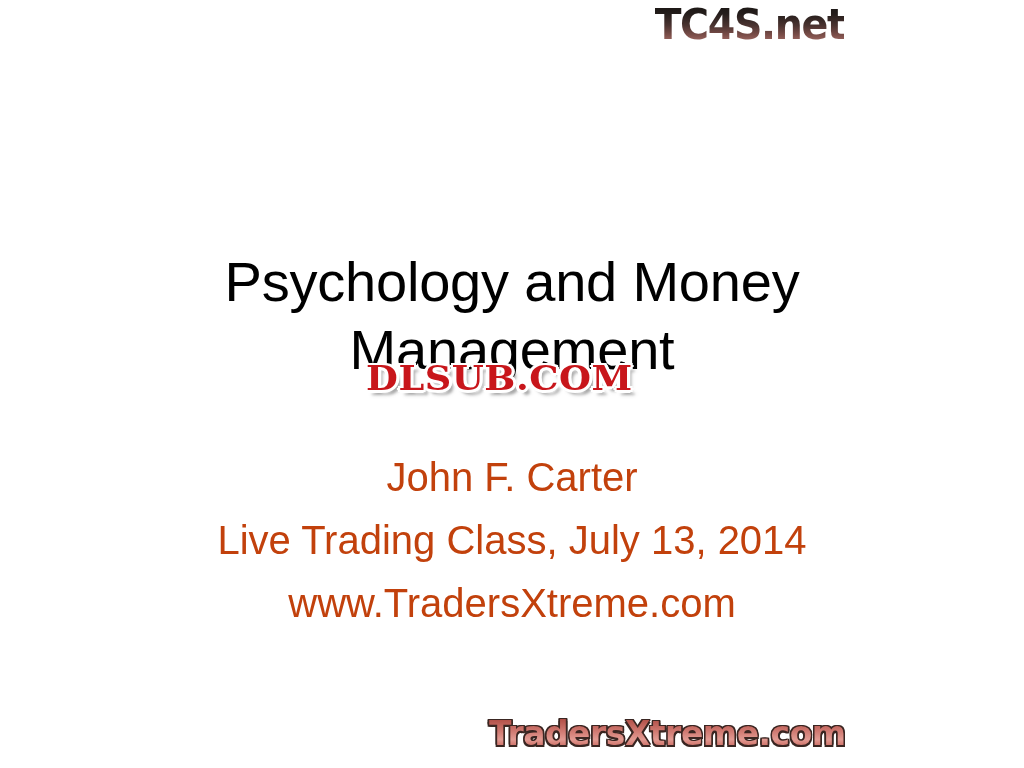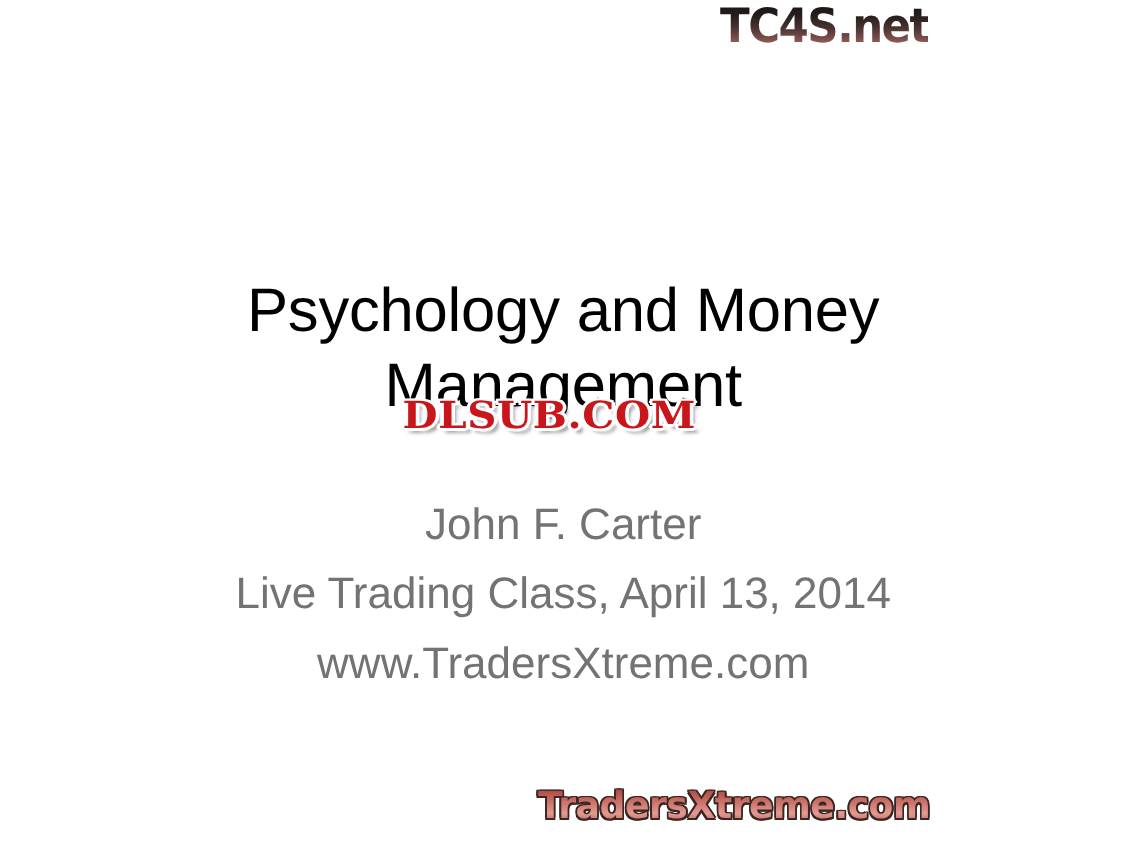--- a/index.html
+++ b/index.html
@@ -45,21 +45,21 @@
     left: 112px;
     top: 446px;
     width: 800px;
     text-align: center;
   }
   .subtitle-line {
     font-family: "Liberation Sans", sans-serif;
     font-size: 40px;
     font-weight: 400;
     line-height: 1.58;
-    color: #737373;
+    color: #c2410c;
     margin: 0;
     white-space: nowrap;
   }
 
   
   .wm-tc4s {
     position: absolute;
     right: 8px;
     top: 2px;
     font-family: "DejaVu Sans", sans-serif;
@@ -171,21 +171,21 @@
   <div class="wm-tc4s">TC4S.net</div>
 
   <div class="title-block">
     <h1 class="slide-title">Psychology and Money Management</h1>
   </div>
 
   <div class="wm-dlsub">DLSUB.COM</div>
 
   <div class="subtitle-block">
     <p class="subtitle-line">John F. Carter</p>
-    <p class="subtitle-line">Live Trading Class, April 13, 2014</p>
+    <p class="subtitle-line">Live Trading Class, July 13, 2014</p>
     <p class="subtitle-line">www.TradersXtreme.com</p>
   </div>
 
   <div class="wm-traders">
     <span class="tx-halo">TradersXtreme.com</span>
     <span class="tx-outline">TradersXtreme.com</span>
     <span class="tx-fill">TradersXtreme.com</span>
   </div>
 
 </div>

